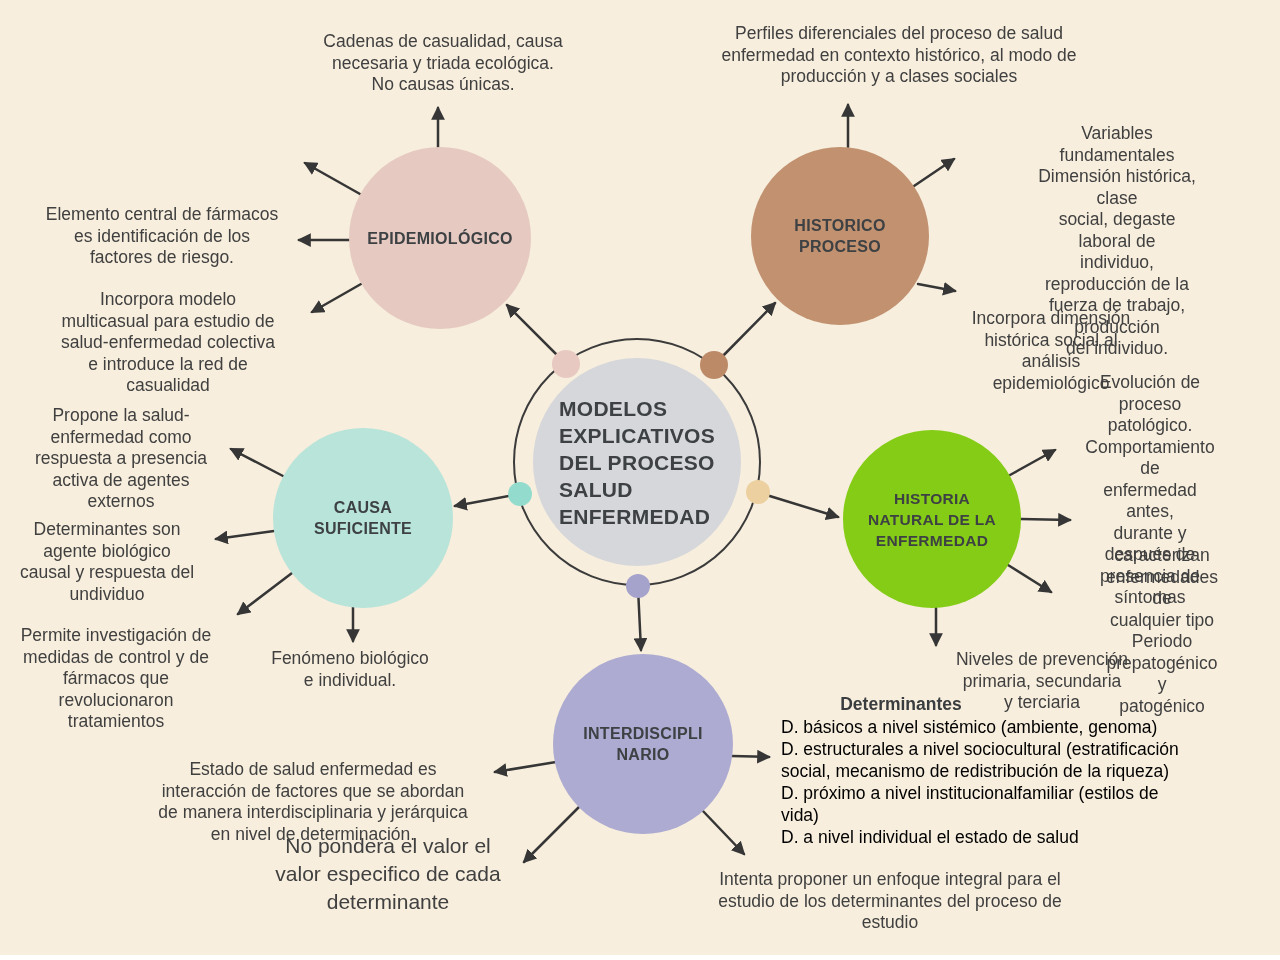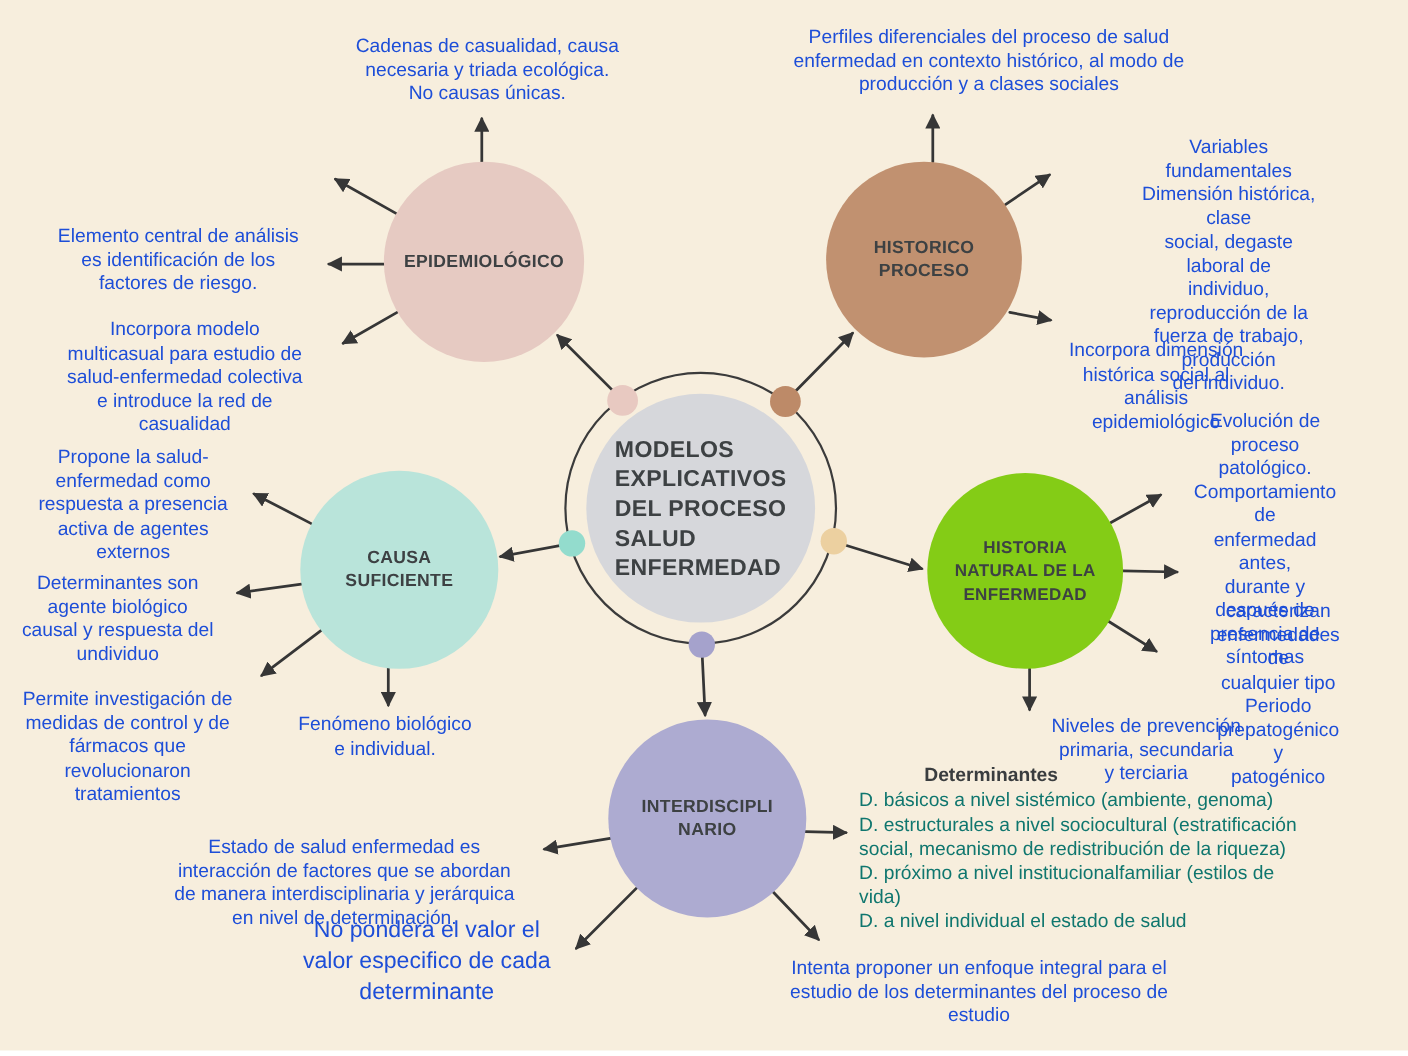--- a/index.html
+++ b/index.html
@@ -30,25 +30,25 @@
     display:flex;align-items:center;justify-content:center;text-align:left;
   }
   .center-label{
     white-space:pre-line;font-weight:bold;font-size:21px;line-height:27px;
     color:#3d4143;letter-spacing:.3px;
   }
   .dot{position:absolute;transform:translate(-50%,-50%);border-radius:50%;}
   .note{
     position:absolute;transform:translateX(-50%);
     white-space:pre-line;text-align:center;
-    font-size:17.5px;line-height:21.5px;color:#1d4ed8;
+    font-size:17.5px;line-height:21.5px;color:#404040;
   }
   .note-left{
     position:absolute;white-space:pre-line;text-align:left;
-    font-size:17.5px;line-height:22px;color:#0f766e;
+    font-size:17.5px;line-height:22px;color:#000000;
   }
   .note-big{font-size:21px;line-height:28px;}
   .note-bold{font-weight:bold;color:#3a3d3f;}
   .bottom-strip{position:absolute;left:0;bottom:0;width:1280px;height:5px;background:#ffffff;}
 </style>
 </head>
 <body>
 
 <div class="stage">
 
@@ -124,21 +124,21 @@
 ENFERMEDAD</span>
   </div>
   <div class="node" style="left:643px;top:744px;width:180px;height:180px;background:#adabd1;">
     <span class="node-label">INTERDISCIPLI
 NARIO</span>
   </div>
 
   <div class="note" style="left:443px;top:31px;">Cadenas de casualidad, causa
 necesaria y triada ecológica.
 No causas únicas.</div>
-  <div class="note" style="left:162px;top:204px;">Elemento central de análisis
+  <div class="note" style="left:162px;top:204px;">Elemento central de fármacos
 es identificación de los
 factores de riesgo.</div>
   <div class="note" style="left:168px;top:289px;">Incorpora modelo
 multicasual para estudio de
 salud-enfermedad colectiva
 e introduce la red de
 casualidad</div>
 
   <div class="note" style="left:899px;top:23px;">Perfiles diferenciales del proceso de salud
 enfermedad en contexto histórico, al modo de

